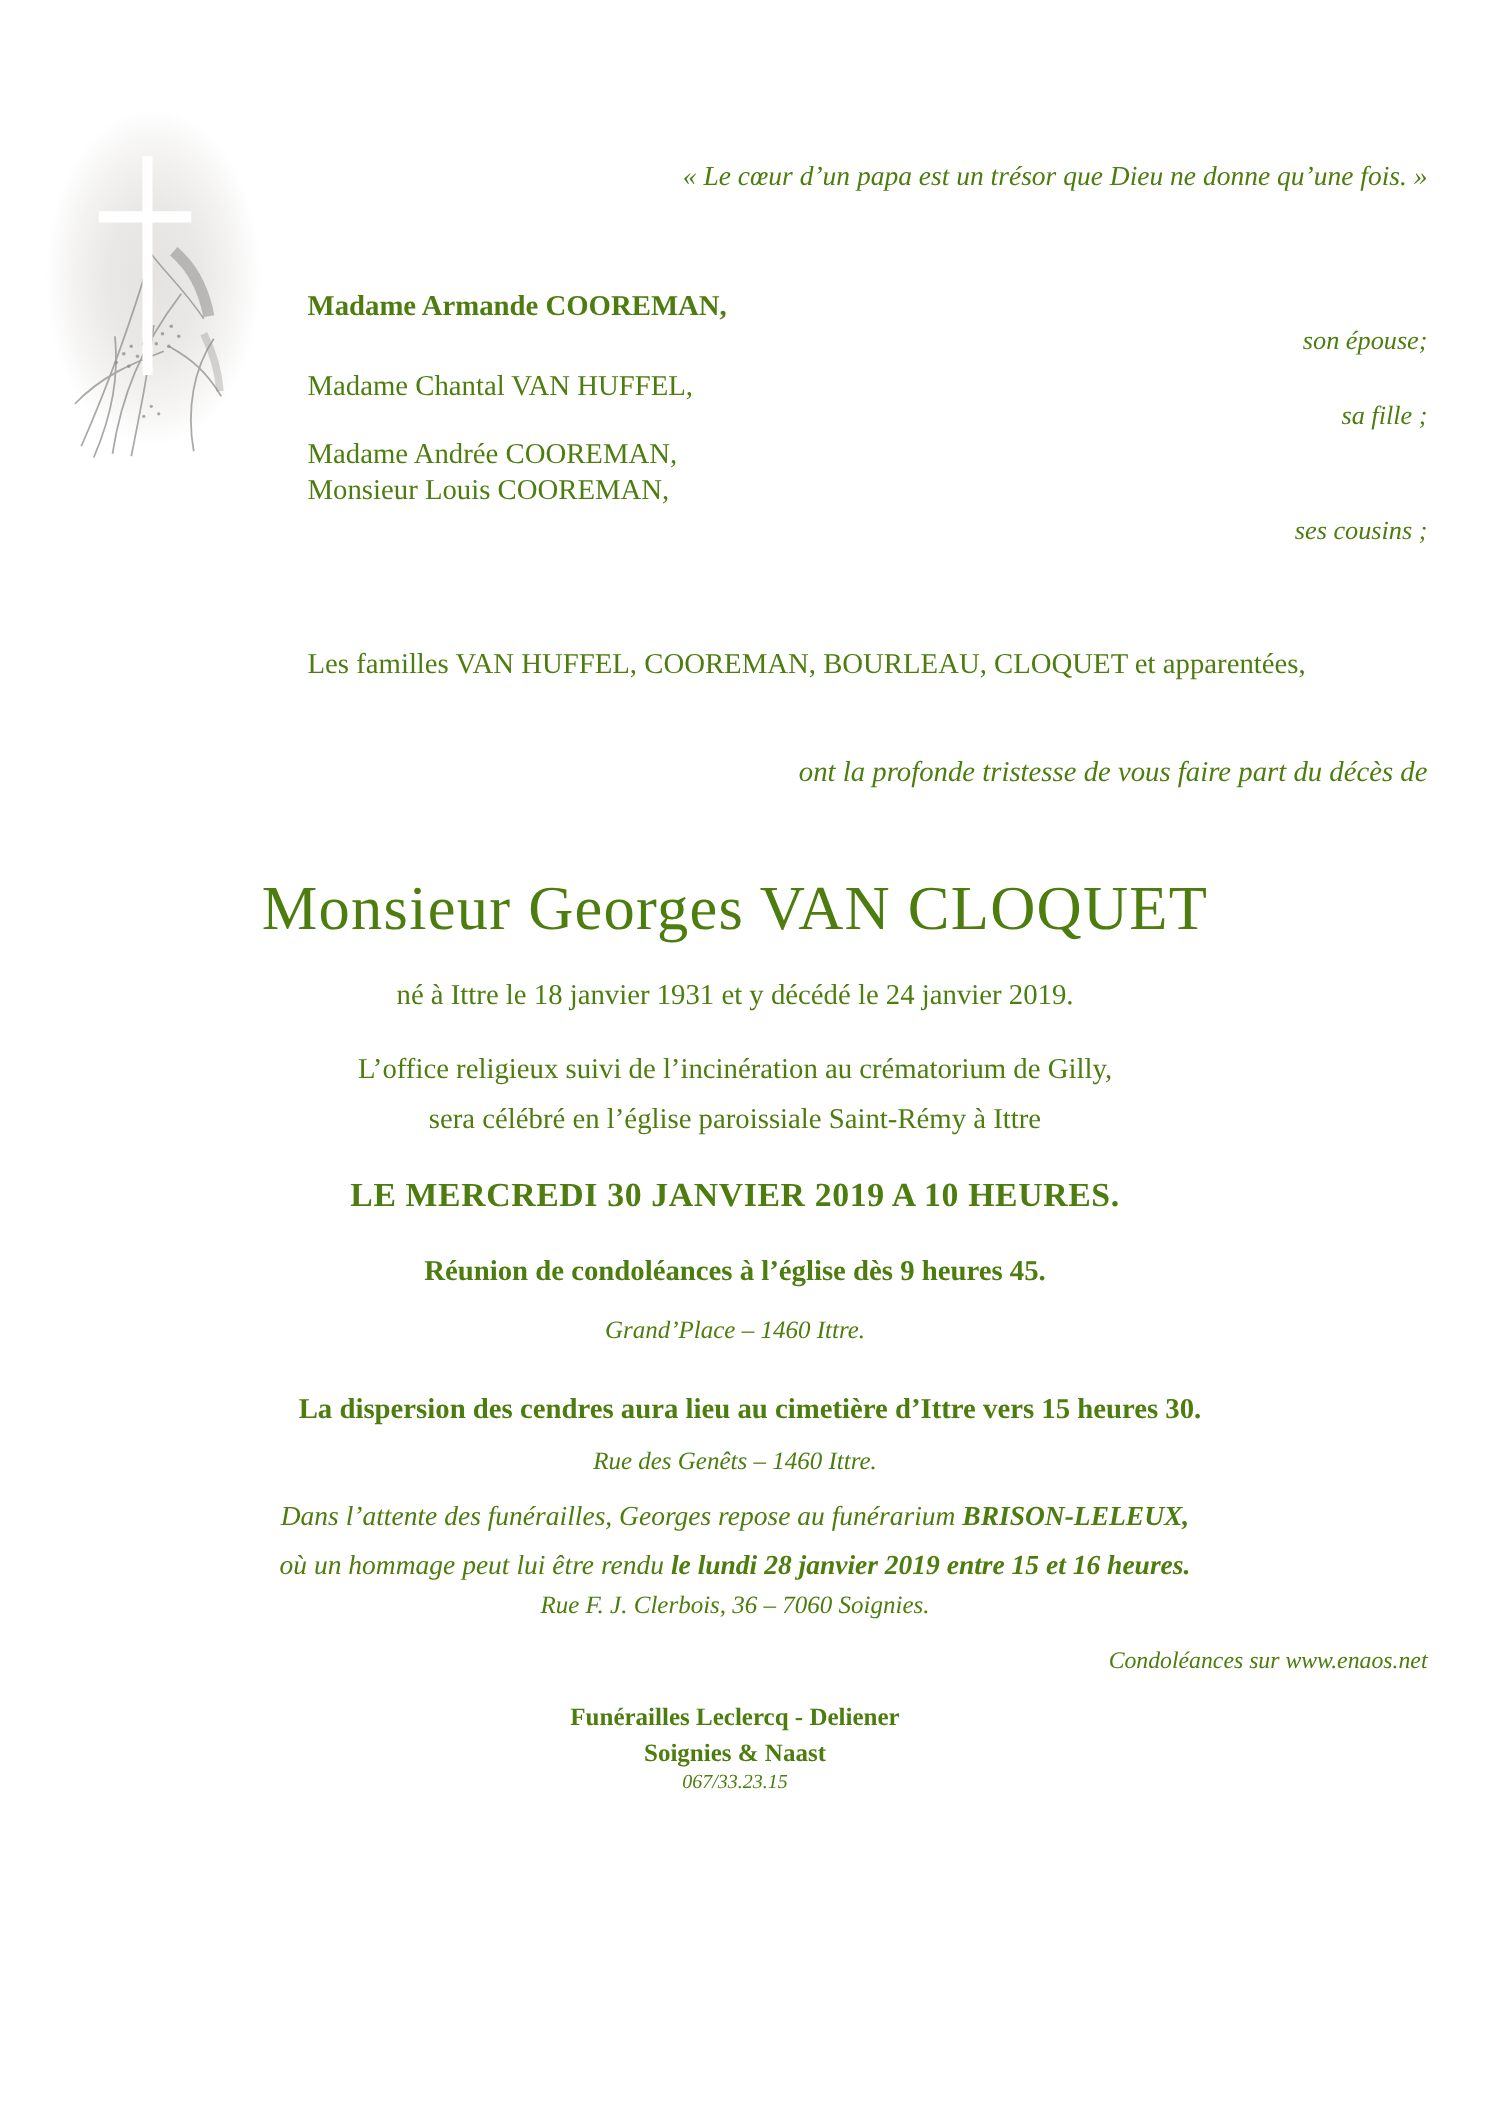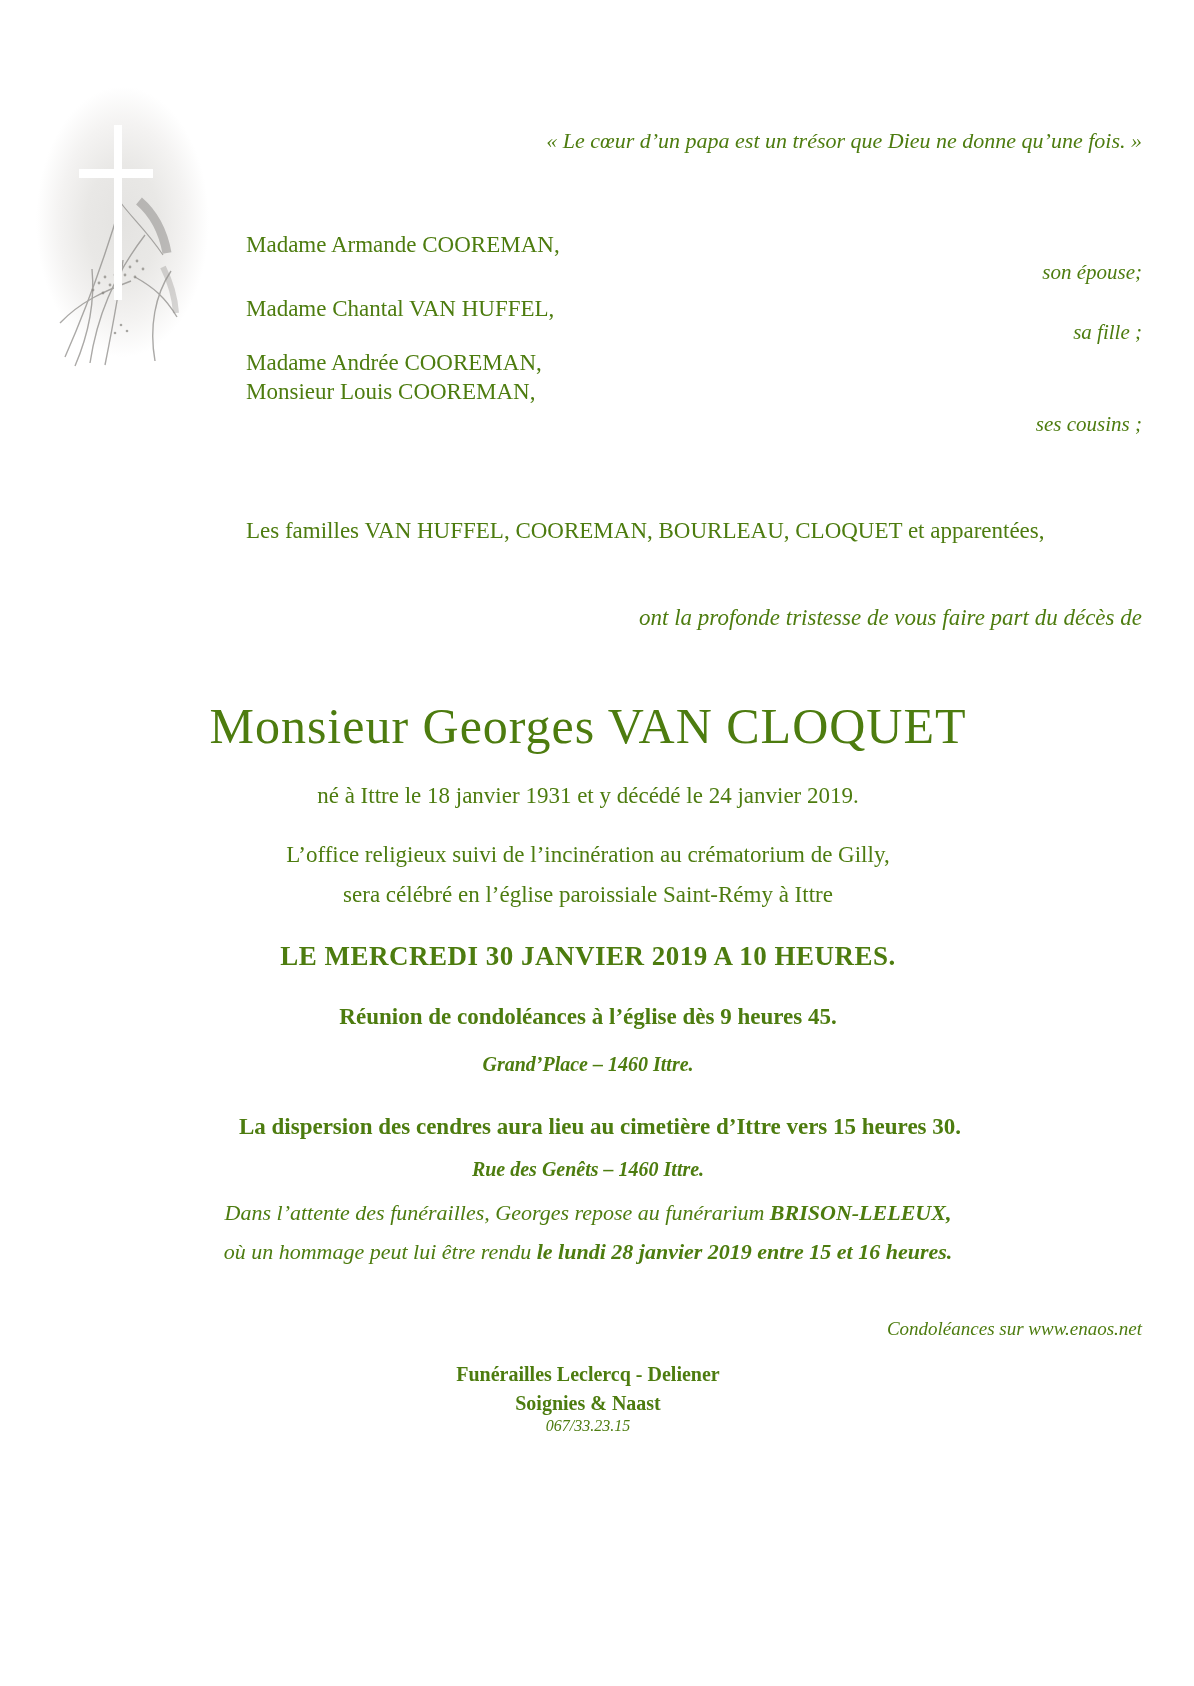--- a/index.html
+++ b/index.html
@@ -19,21 +19,21 @@
   .quote { font-style: italic; font-size: 22px; }
   .name { font-size: 23px; }
   .relation { font-style: italic; font-size: 21px; }
   .families { font-size: 23px; }
   .announce { font-style: italic; font-size: 23px; }
   .deceased-name { font-size: 50px; letter-spacing: 1px; }
   .life-dates { font-size: 23px; }
   .ceremony { font-size: 23px; line-height: 40px; white-space: nowrap; }
   .date-line { font-size: 27px; font-weight: bold; letter-spacing: 0.5px; }
   .meet-line { font-size: 23px; font-weight: bold; }
-  .addr { font-style: italic; font-size: 20px; font-weight: bold; }
+  .addr { font-style: italic; font-size: 20px; }
   .funerarium { font-style: italic; font-size: 22px; line-height: 39px; }
   .funerarium b { font-weight: bold; }
   .enaos { font-style: italic; font-size: 19px; }
   .fh-name { font-size: 20px; font-weight: bold; }
   .fh-phone { font-style: italic; font-size: 16px; }
   .artwork {
     left: 35px; top: 85px; width: 175px; height: 285px;
     background: radial-gradient(ellipse 52% 50% at 50% 48%,
       #e4e3e1 0%, #e9e8e6 40%, #f4f3f2 70%, #ffffff 95%);
   }
@@ -75,21 +75,21 @@
       </g>
       <g fill="#ffffff">
         <rect x="79" y="40" width="8" height="175"></rect>
         <rect x="44" y="84" width="74" height="9"></rect>
       </g>
     </svg>
   </div>
 
   <div class="abs right-col quote" style="top:128px;">« Le cœur d’un papa est un trésor que Dieu ne donne qu’une fois. »</div>
 
-  <div class="abs left-col name" style="top:232px;">Madame Armande COOREMAN,</div>
+  <div class="abs left-col name" style="top:232px;font-weight:bold;">Madame Armande COOREMAN,</div>
   <div class="abs right-col relation" style="top:260px;">son épouse;</div>
 
   <div class="abs left-col name" style="top:296px;">Madame Chantal VAN HUFFEL,</div>
   <div class="abs right-col relation" style="top:320px;">sa fille ;</div>
 
   <div class="abs left-col name" style="top:350px;">Madame Andrée COOREMAN,</div>
   <div class="abs left-col name" style="top:379px;">Monsieur Louis COOREMAN,</div>
   <div class="abs right-col relation" style="top:412px;">ses cousins ;</div>
 
   <div class="abs left-col families" style="top:518px;">Les familles VAN HUFFEL, COOREMAN, BOURLEAU, CLOQUET et apparentées,</div>
@@ -108,20 +108,21 @@
   <div class="abs center-col meet-line" style="top:1004px;">Réunion de condoléances à l’église dès 9 heures 45.</div>
   <div class="abs center-col addr" style="top:1053px;">Grand’Place – 1460 Ittre.</div>
 
   <div class="abs center-col meet-line" style="top:1114px;padding-left:12px;">La dispersion des cendres aura lieu au cimetière d’Ittre vers 15 heures 30.</div>
   <div class="abs center-col addr" style="top:1158px;">Rue des Genêts – 1460 Ittre.</div>
 
   <div class="abs center-col funerarium" style="top:1193px;">
     <div><span>Dans l’attente des funérailles, Georges repose au funérarium </span><b>BRISON-LELEUX,</b></div>
     <div><span>où un hommage peut lui être rendu </span><b>le lundi 28 janvier 2019 entre 15 et 16 heures.</b></div>
   </div>
+  <div class="abs center-col addr" style="top:1273px;">Rue F. J. Clerbois, 36 – 7060 Soignies.</div>
 
   <div class="abs right-col enaos" style="top:1318px;">Condoléances sur www.enaos.net</div>
 
   <div class="abs center-col fh-name" style="top:1363px;">Funérailles Leclercq - Deliener</div>
   <div class="abs center-col fh-name" style="top:1392px;">Soignies &amp; Naast</div>
   <div class="abs center-col fh-phone" style="top:1417px;">067/33.23.15</div>
 
 </div>
 
 </body></html>

